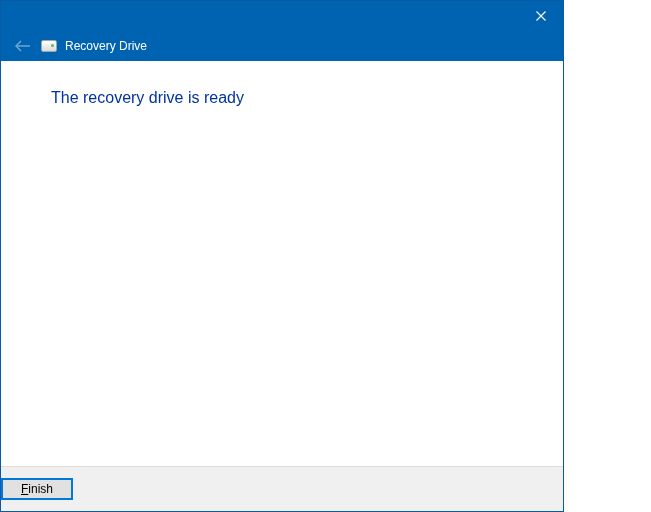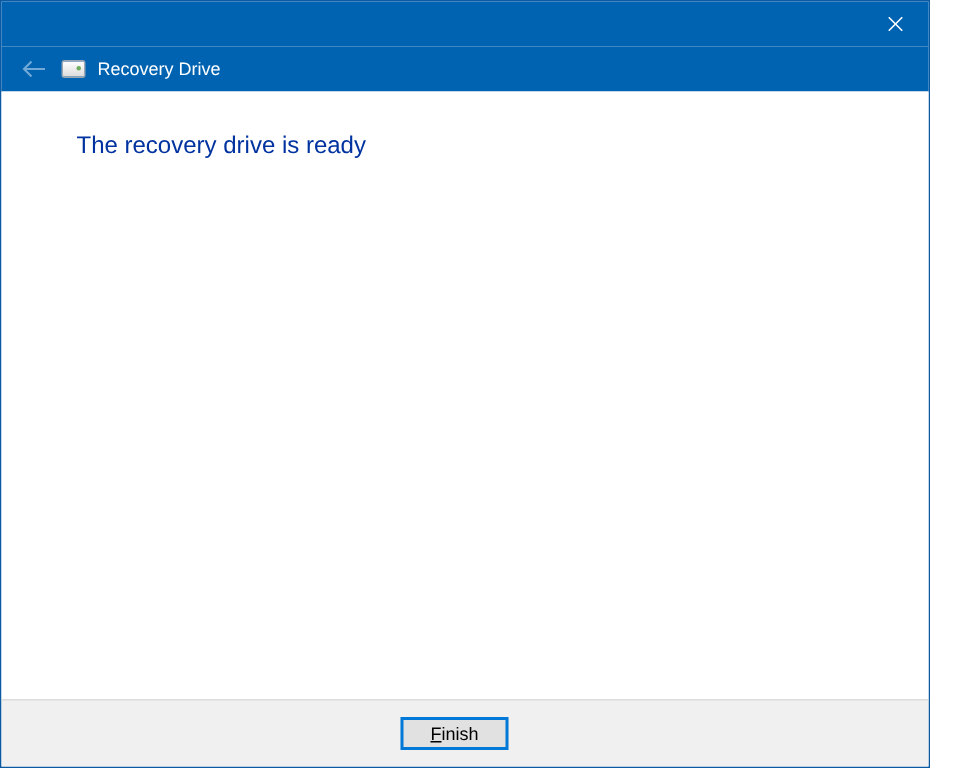--- a/index.html
+++ b/index.html
@@ -1,18 +1,18 @@
 <!DOCTYPE html>
 <html><head>
 <meta charset="utf-8">
 <style>
   * { box-sizing: border-box; }
   html, body { margin: 0; padding: 0; font-family: "Segoe UI", Tahoma, sans-serif; }
   .window {
-    width: 620px;
+    width: 564px;
     height: 512px;
     border: 1px solid #0a5aa3;
     background: #ffffff;
     display: flex;
     flex-direction: column;
     position: relative;
   }
   .titlebar {
     height: 30px;
     background: #0063b1;
@@ -78,21 +78,21 @@
     color: #0033a0;
     font-size: 16px;
     font-weight: 400;
     margin-left: 14px;
   }
   .footer {
     height: 45px;
     background: #f0f0f0;
     border-top: 1px solid #dcdcdc;
     display: flex;
-    justify-content: center;
+    justify-content: flex-start;
     align-items: center;
     padding-right: 14px;
   }
   .btn {
     min-width: 72px;
     height: 22px;
     background: #e1e1e1;
     border: 2px solid #0078d7;
     font-size: 12px;
     font-family: inherit;

